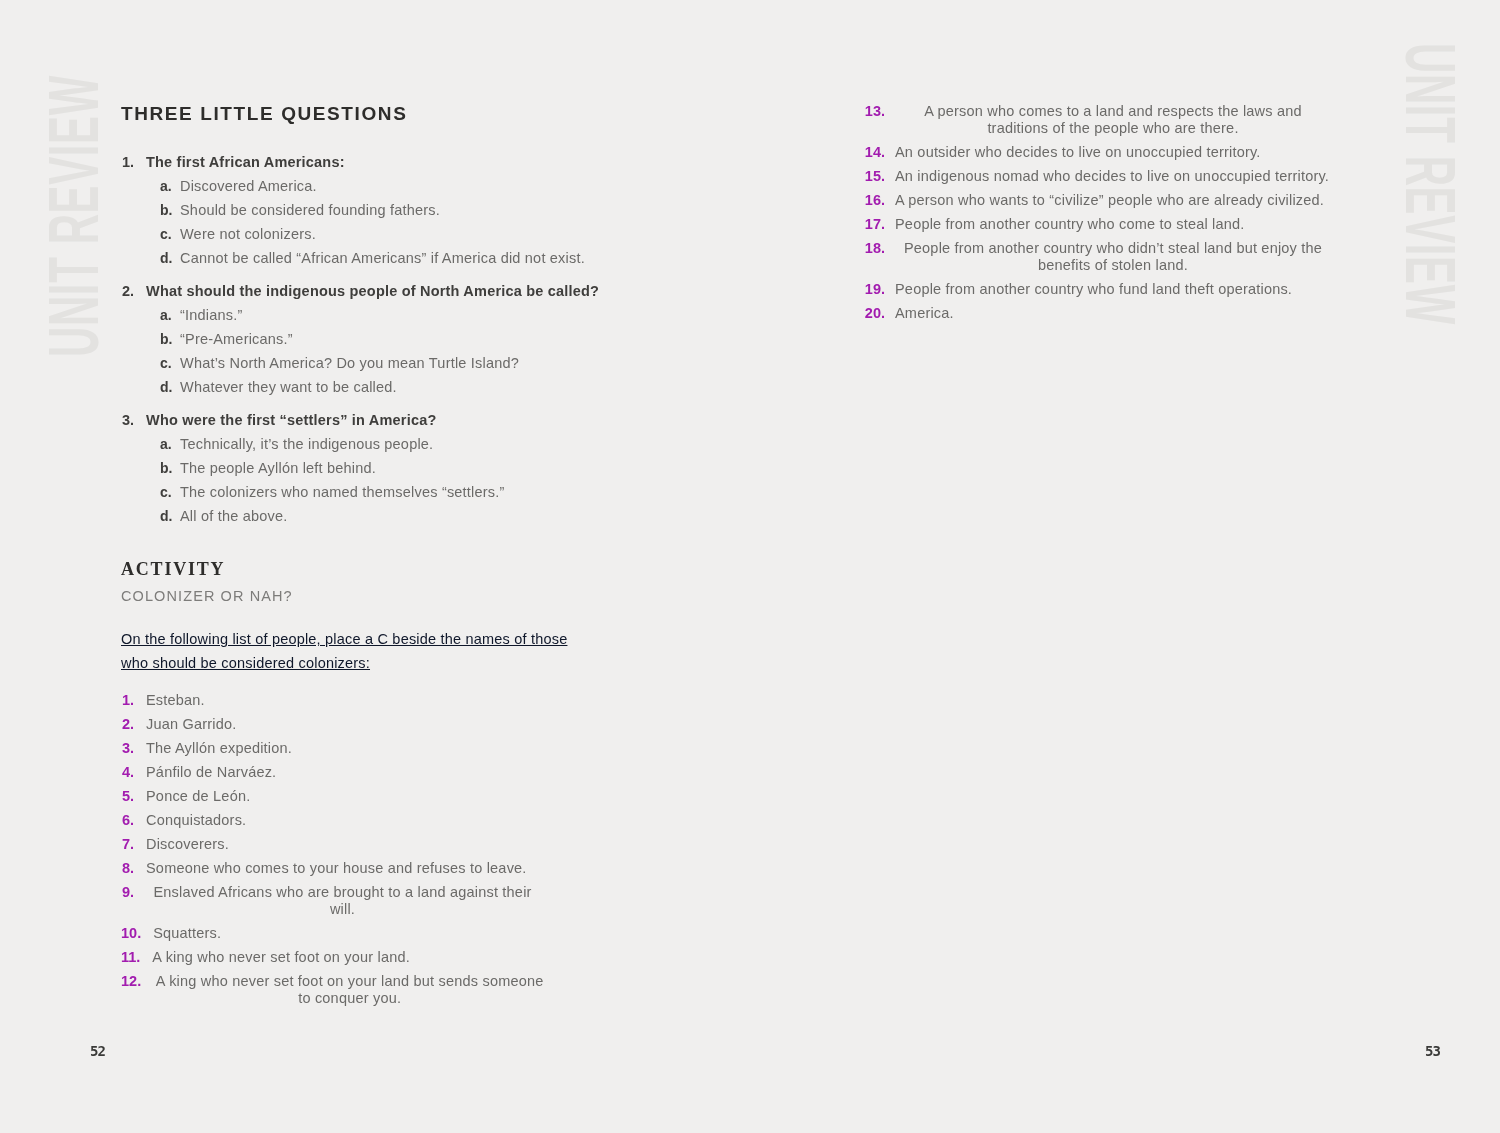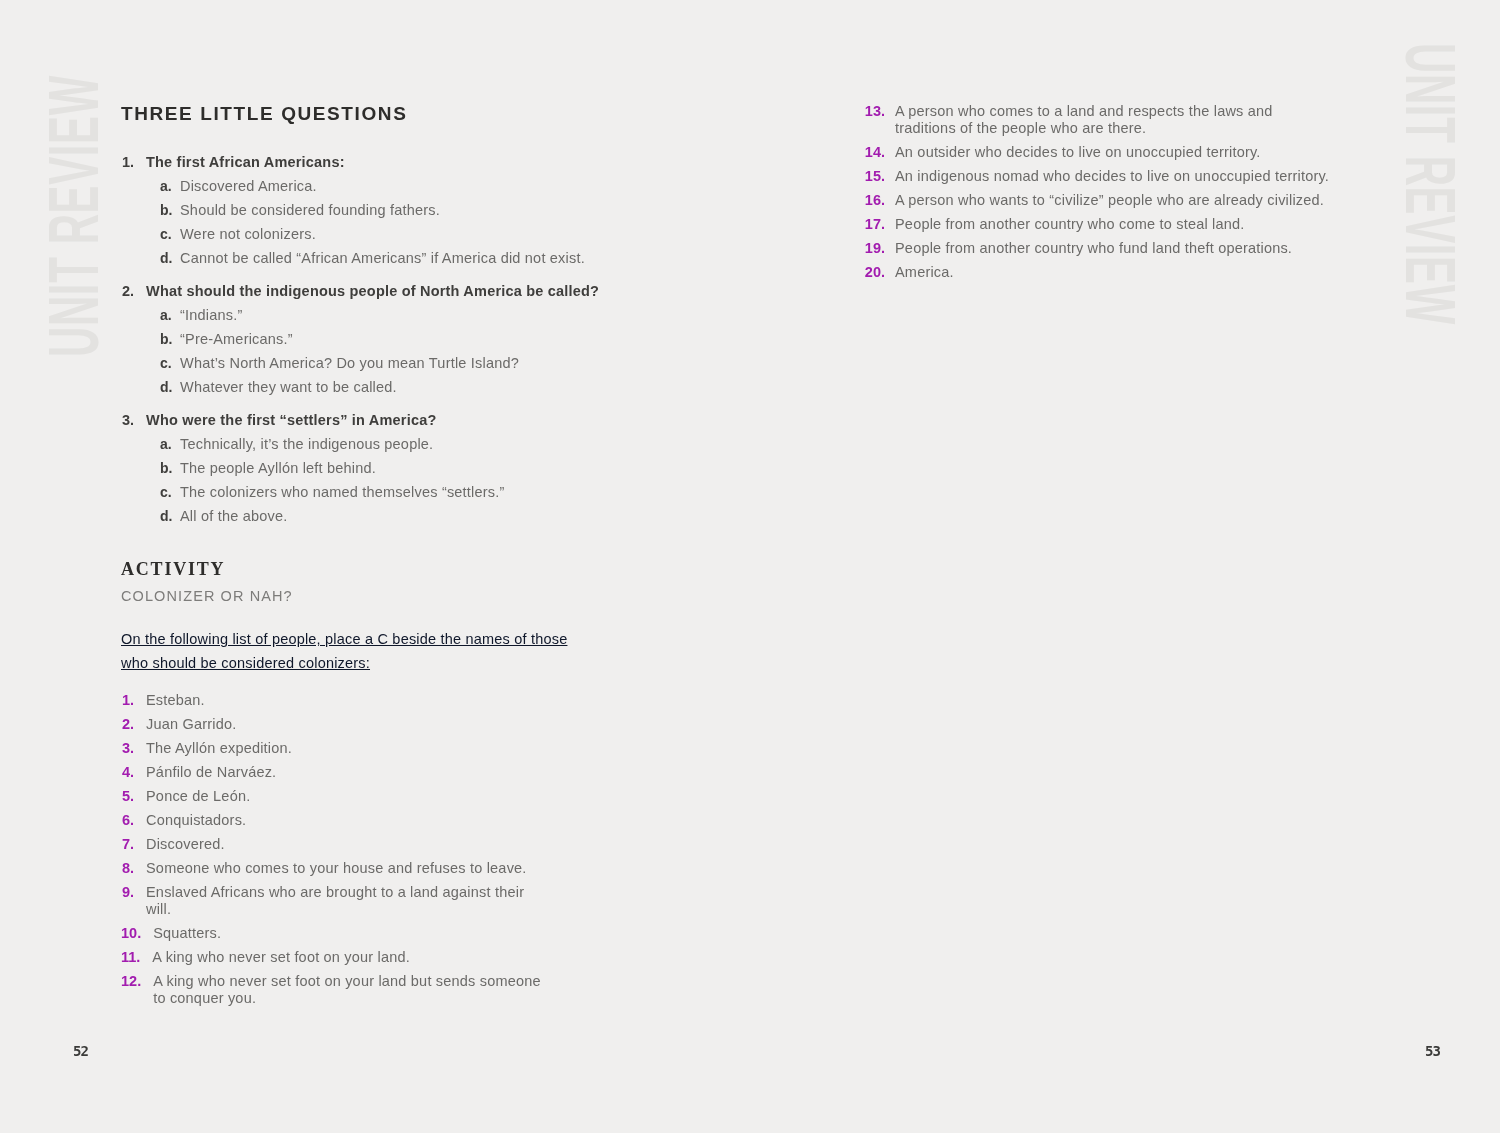--- a/index.html
+++ b/index.html
@@ -53,34 +53,34 @@
   .activity-instructions {
     margin-top:23px; font-size:14.5px; line-height:23.5px;
     max-width:460px; color:#0f172a; letter-spacing:0.2px;text-decoration:underline;
   }
   .num-list { margin-top:17px; }
   .num-item { display:flex; margin-bottom:7px; }
   .item-num {
     flex:0 0 25px; text-align:right; padding-right:12px;
     font-weight:bold; font-size:14.5px; color:#a21caf; line-height:17px;
   }
-  .item-text { font-size:14.5px; line-height:17px; max-width:393px; letter-spacing:0.2px; }
+  .item-text { font-size:14.5px; line-height:17px; max-width:393px; letter-spacing:0.2px;text-align:center; }
 
   
   .page-right { position:absolute; left:859px; top:103px; width:492px; }
   .page-right .item-num { flex:0 0 36px; padding-right:10px; }
   .page-right .item-text { max-width:436px; }
 
   
   .page-num {
     position:absolute; top:1043px;
     font-family:"DejaVu Sans Mono", monospace;
     font-size:14px; font-weight:bold; color:#3a3a38; letter-spacing:-1px;
   }
-  .page-num.left { left:73px; }
+  .page-num.left { left:90px; }
   .page-num.right { left:1425px; }
 </style>
 </head>
 <body>
 
 <div class="spread">
 
   <div class="wm-wrap wm-left">
     <span class="wm-text">UNIT REVIEW</span>
   </div>
@@ -212,21 +212,21 @@
           <span class="item-text">Ponce de León.</span>
         </div>
 
         <div class="num-item">
           <span class="item-num">6.</span>
           <span class="item-text">Conquistadors.</span>
         </div>
 
         <div class="num-item">
           <span class="item-num">7.</span>
-          <span class="item-text">Discovered.</span>
+          <span class="item-text">Discoverers.</span>
         </div>
 
         <div class="num-item">
           <span class="item-num">8.</span>
           <span class="item-text">Someone who comes to your house and refuses to leave.</span>
         </div>
 
         <div class="num-item">
           <span class="item-num">9.</span>
           <span class="item-text">Enslaved Africans who are brought to a land against their will.</span>
@@ -270,20 +270,24 @@
         <div class="num-item">
           <span class="item-num">16.</span>
           <span class="item-text">A person who wants to “civilize” people who are already civilized.</span>
         </div>
 
         <div class="num-item">
           <span class="item-num">17.</span>
           <span class="item-text">People from another country who come to steal land.</span>
         </div>
 
+        <div class="num-item">
+          <span class="item-num">18.</span>
+          <span class="item-text">People from another country who didn’t steal land but enjoy the benefits of stolen land.</span>
+        </div>
 
         <div class="num-item">
           <span class="item-num">19.</span>
           <span class="item-text">People from another country who fund land theft operations.</span>
         </div>
 
         <div class="num-item">
           <span class="item-num">20.</span>
           <span class="item-text">America.</span>
         </div>

